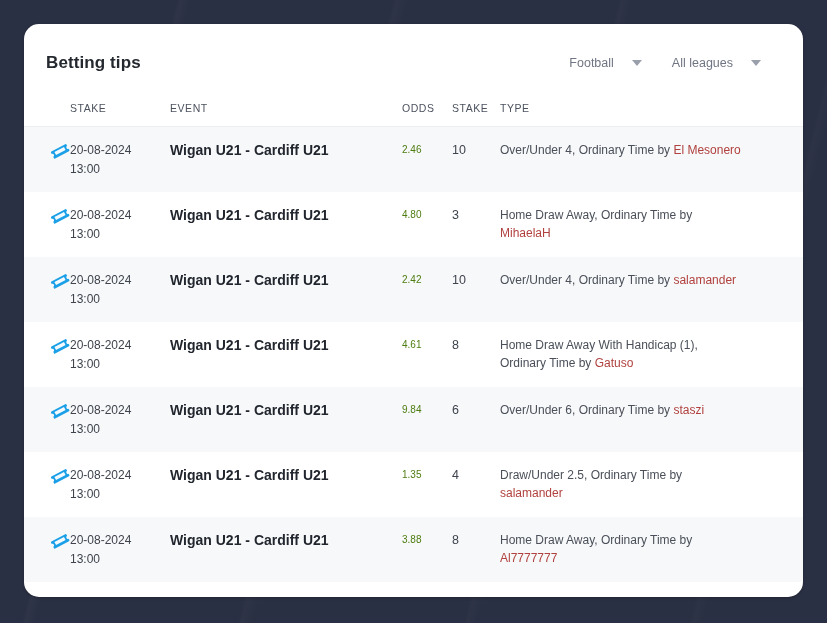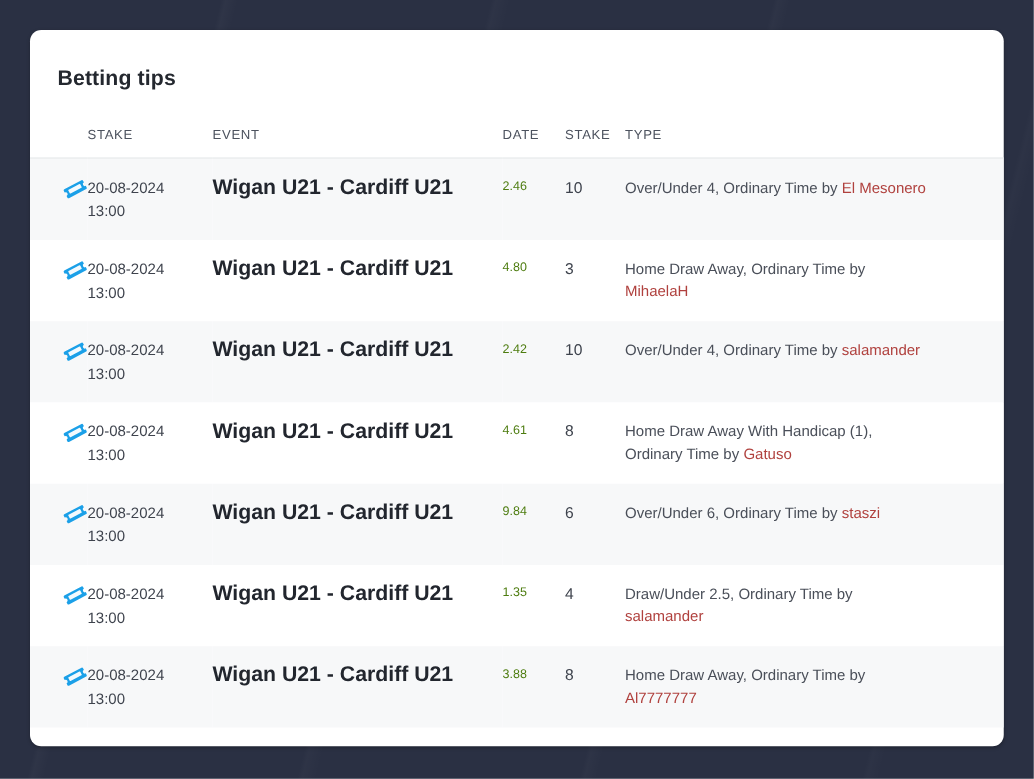--- a/index.html
+++ b/index.html
@@ -27,21 +27,21 @@
     pointer-events: none;
   }
 
   .card {
     position: absolute;
     left: 24px;
     top: 24px;
     width: 779px;
     height: 573px;
     background: #ffffff;
-    border-radius: 9px;
+    border-radius: 15px;
     box-shadow: 0 1px 3px rgba(0,0,0,0.25);
     overflow: hidden;
   }
 
   .card-header {
     height: 78px;
     display: flex;
     align-items: center;
     padding: 0 22px 0 22px;
   }
@@ -103,21 +103,21 @@
 
   tbody td {
     font-size: 12.5px;
     color: #3e434d;
     vertical-align: top;
     padding: 14px 0 13px 0;
     line-height: 18px;
   }
   td.cell-icon { padding-left: 26px; padding-top: 14px; }
   td.cell-date { color: #3e434d; font-size: 12px; line-height: 19px; }
-  td.cell-event { font-weight: bold; color: #22262e; font-size: 17px; }
+  td.cell-event { font-weight: bold; color: #22262e; font-size: 14px; }
   td.cell-odds { font-size: 10px; color: #4d7c0f; }
   td.cell-stake { font-size: 12.5px; color: #3e434d; margin-left: 23px; }
   td.cell-type { font-size: 12px; color: #4a4f59; padding-right: 58px; line-height: 18px; }
 
   .user-link { color: #b0413e; text-decoration: none; }
 
   .ticket-icon { display: block; }
 
   .footer {
     display: flex;
@@ -128,37 +128,47 @@
 </style>
 </head>
 <body>
 
 <div class="bg-streaks"></div>
 
 <div class="card">
 
   <div class="card-header">
     <div class="card-title">Betting tips</div>
+    <div class="header-controls">
+      <div class="dropdown">
+        <span>Football</span>
+        <span class="caret"></span>
+      </div>
+      <div class="dropdown">
+        <span>All leagues</span>
+        <span class="caret"></span>
+      </div>
+    </div>
   </div>
 
   <table>
     <colgroup>
       <col class="col-icon">
         <col class="col-date">
         <col class="col-event">
       <col class="col-odds">
         <col class="col-stake">
         <col class="col-type">
     </colgroup>
     <thead>
       <tr>
         <th class="th-icon"></th>
         <th class="th-date">STAKE</th>
         <th>EVENT</th>
-        <th>DATE</th>
+        <th>ODDS</th>
         <th>STAKE</th>
         <th>TYPE</th>
       </tr>
     </thead>
     <tbody id="table-body">
         <tr class="striped">
           <td class="cell-icon">
             <svg class="ticket-icon" width="20" height="20" viewBox="0 0 20 20">
               <g transform="rotate(-28 10 10)">
                 <path d="M2.2 6.4h15.6a0.9 0.9 0 0 1 0.9 0.9v1.5a1.6 1.6 0 0 0 0 3.2v1.5a0.9 0.9 0 0 1-0.9 0.9H2.2a0.9 0.9 0 0 1-0.9-0.9v-1.5a1.6 1.6 0 0 0 0-3.2V7.3a0.9 0.9 0 0 1 0.9-0.9z" fill="#1ba0e8"></path>

